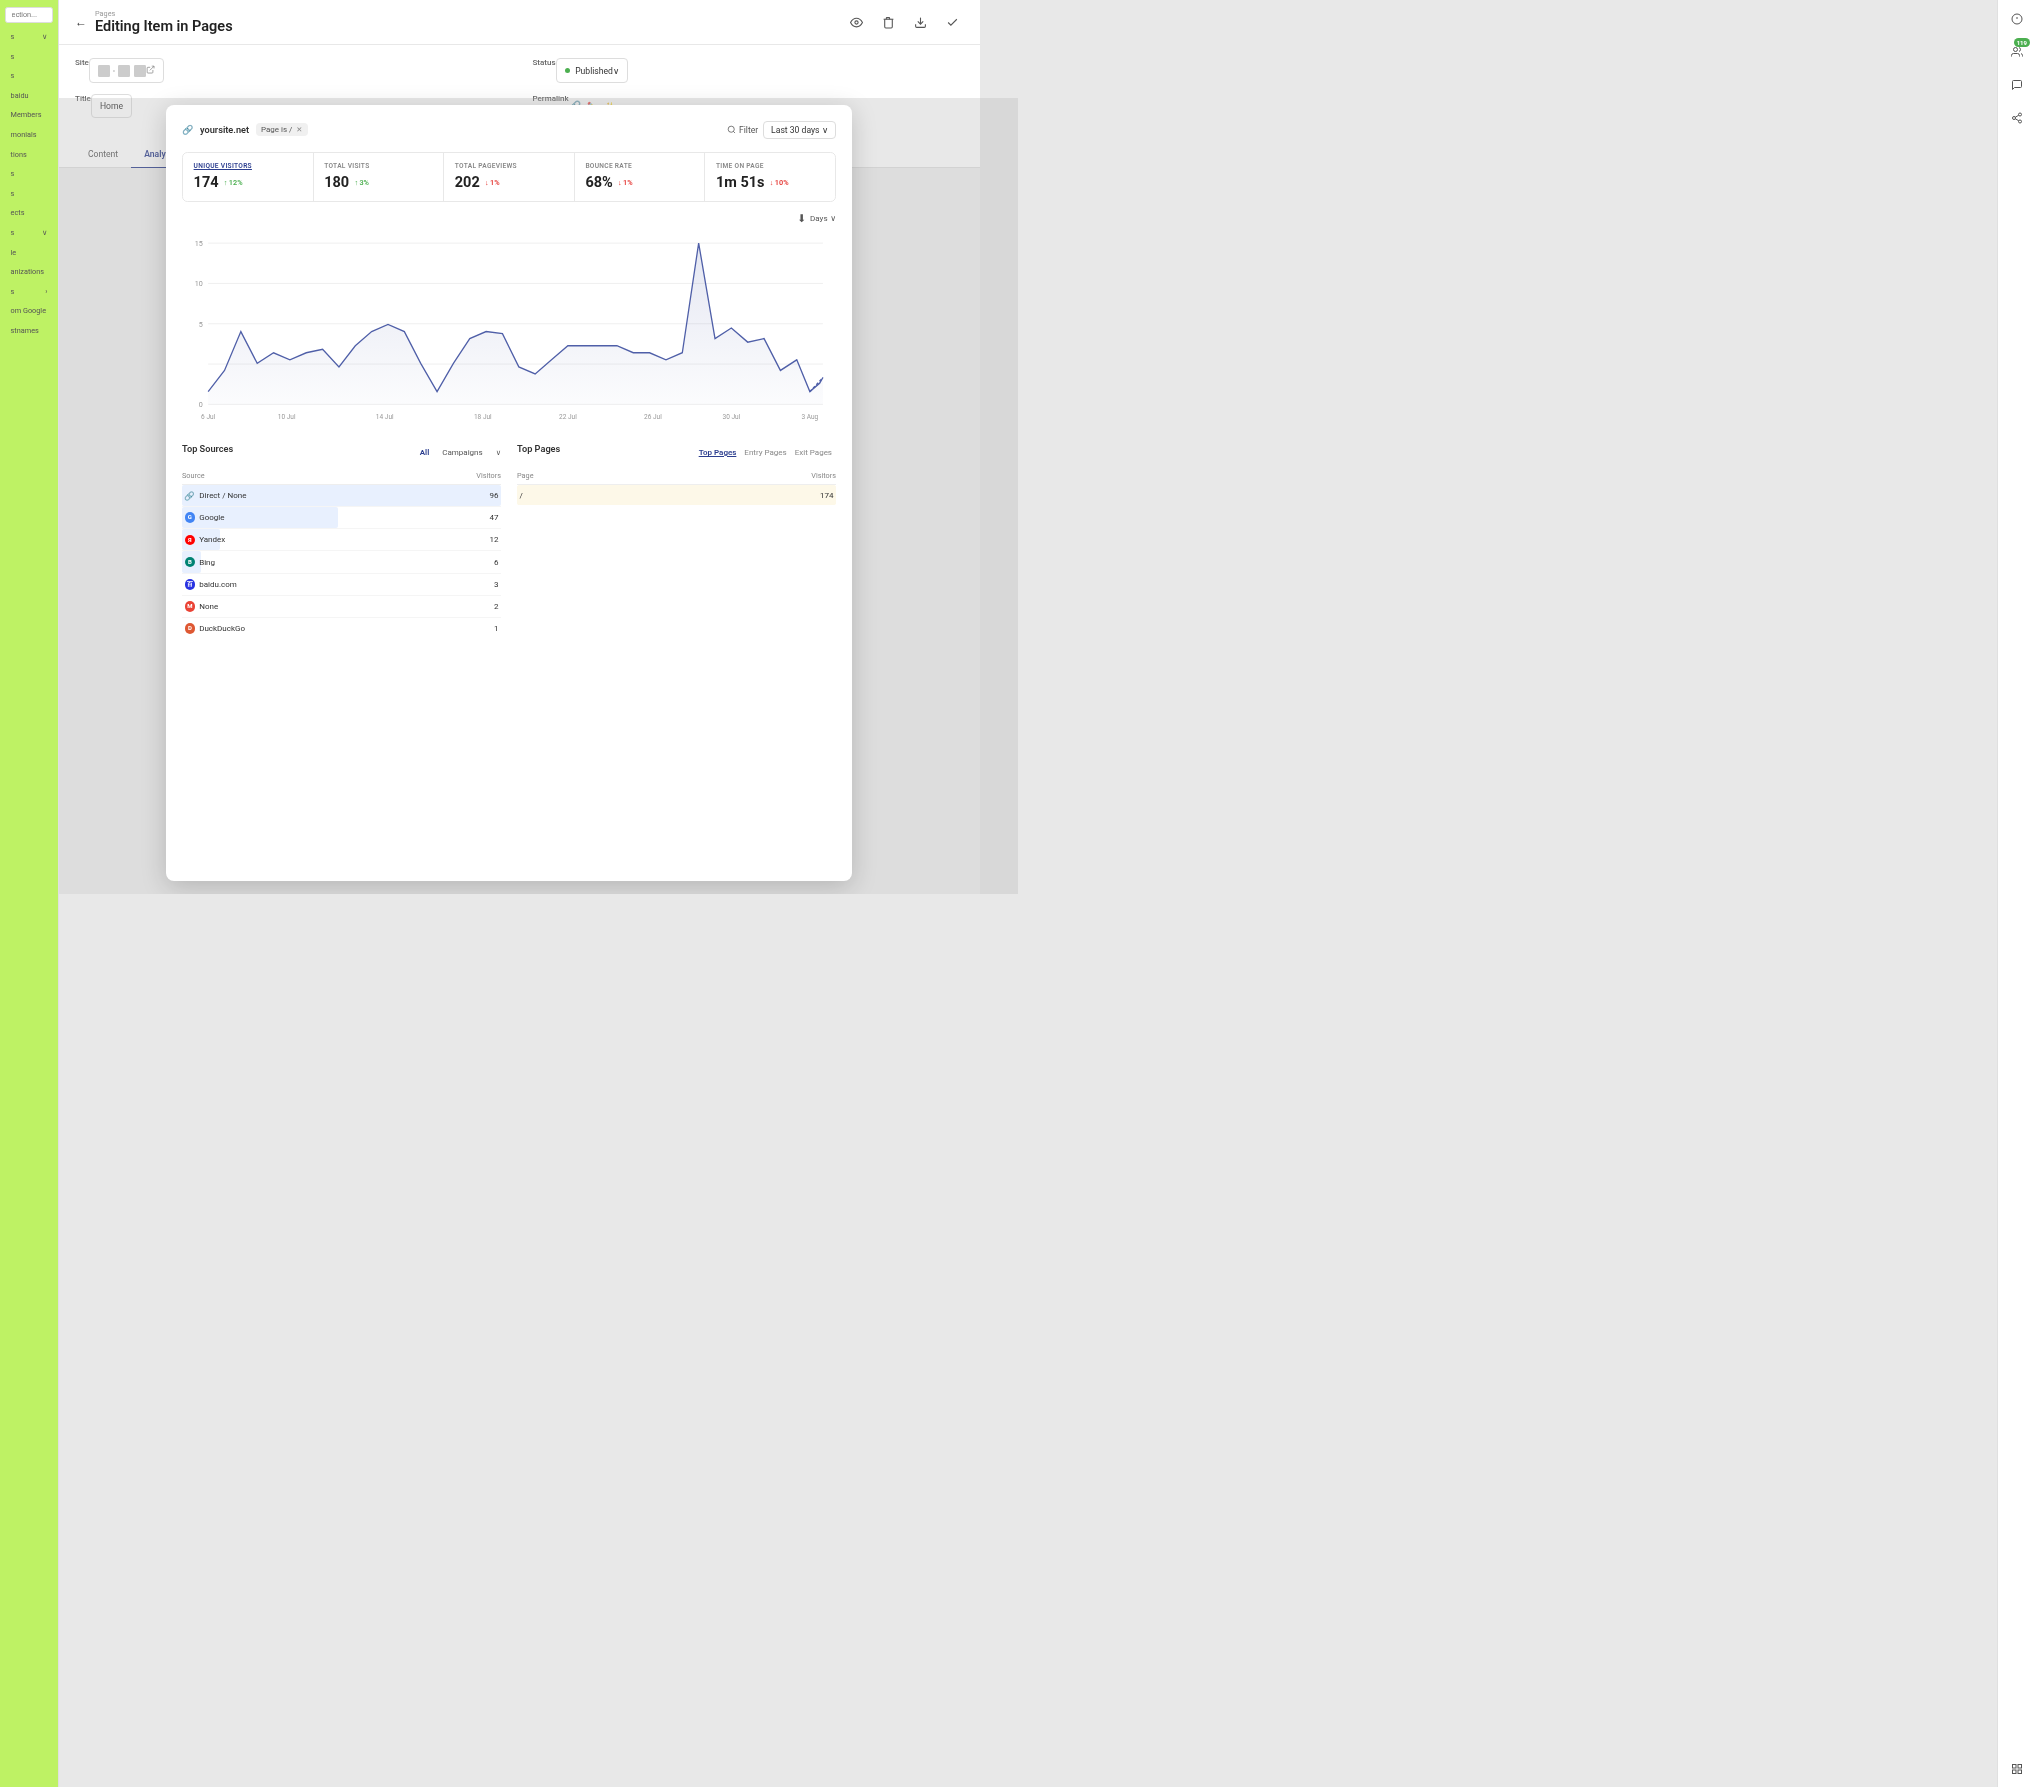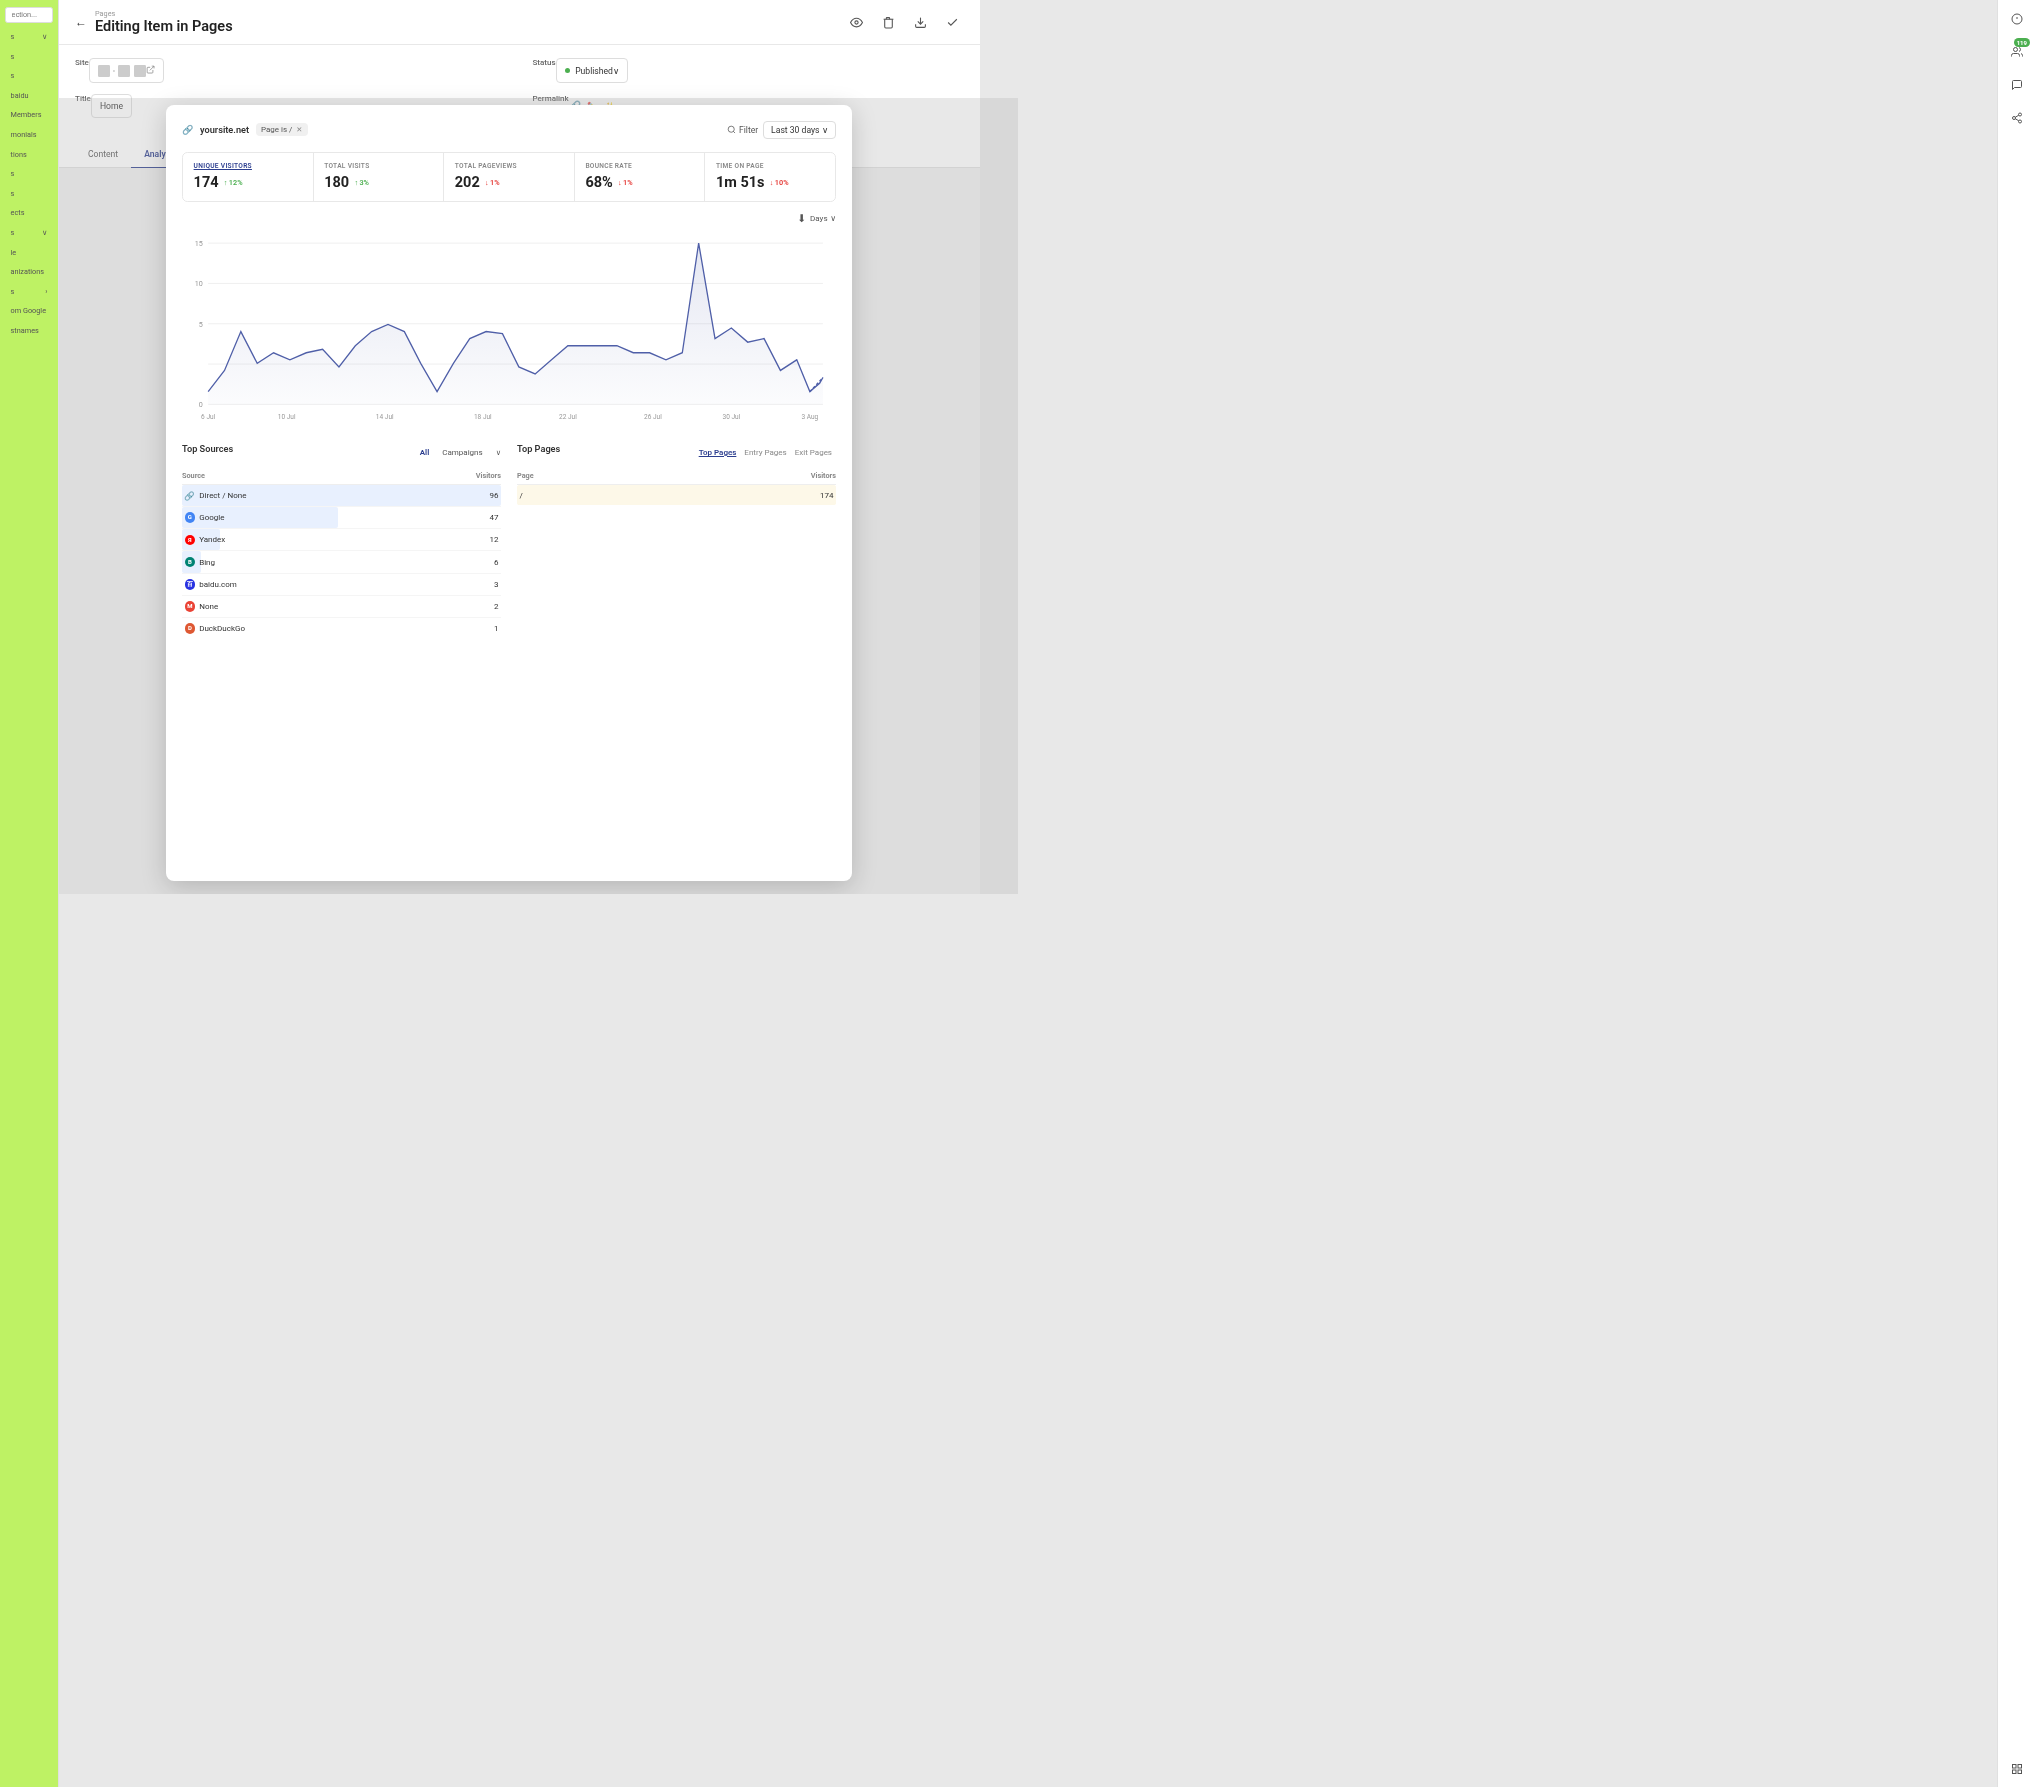--- a/index.html
+++ b/index.html
@@ -411,21 +411,21 @@
       justify-content: space-between;
       align-items: center;
       margin-bottom: 5.3px;
     }
     .table-header {
       display: flex;
       justify-content: space-between;
       padding: 4px 0;
       border-bottom: 0.7px solid #eee;
       font-size: 7.3px;
-      font-weight: 700;
+      font-weight: 400;
       color: #888;
     }
     .table-row-item {
       display: flex;
       justify-content: space-between;
       align-items: center;
       padding: 5.3px 2.6px;
       border-bottom: 0.7px solid #f5f5f5;
       font-size: 8px;
       color: #333;

